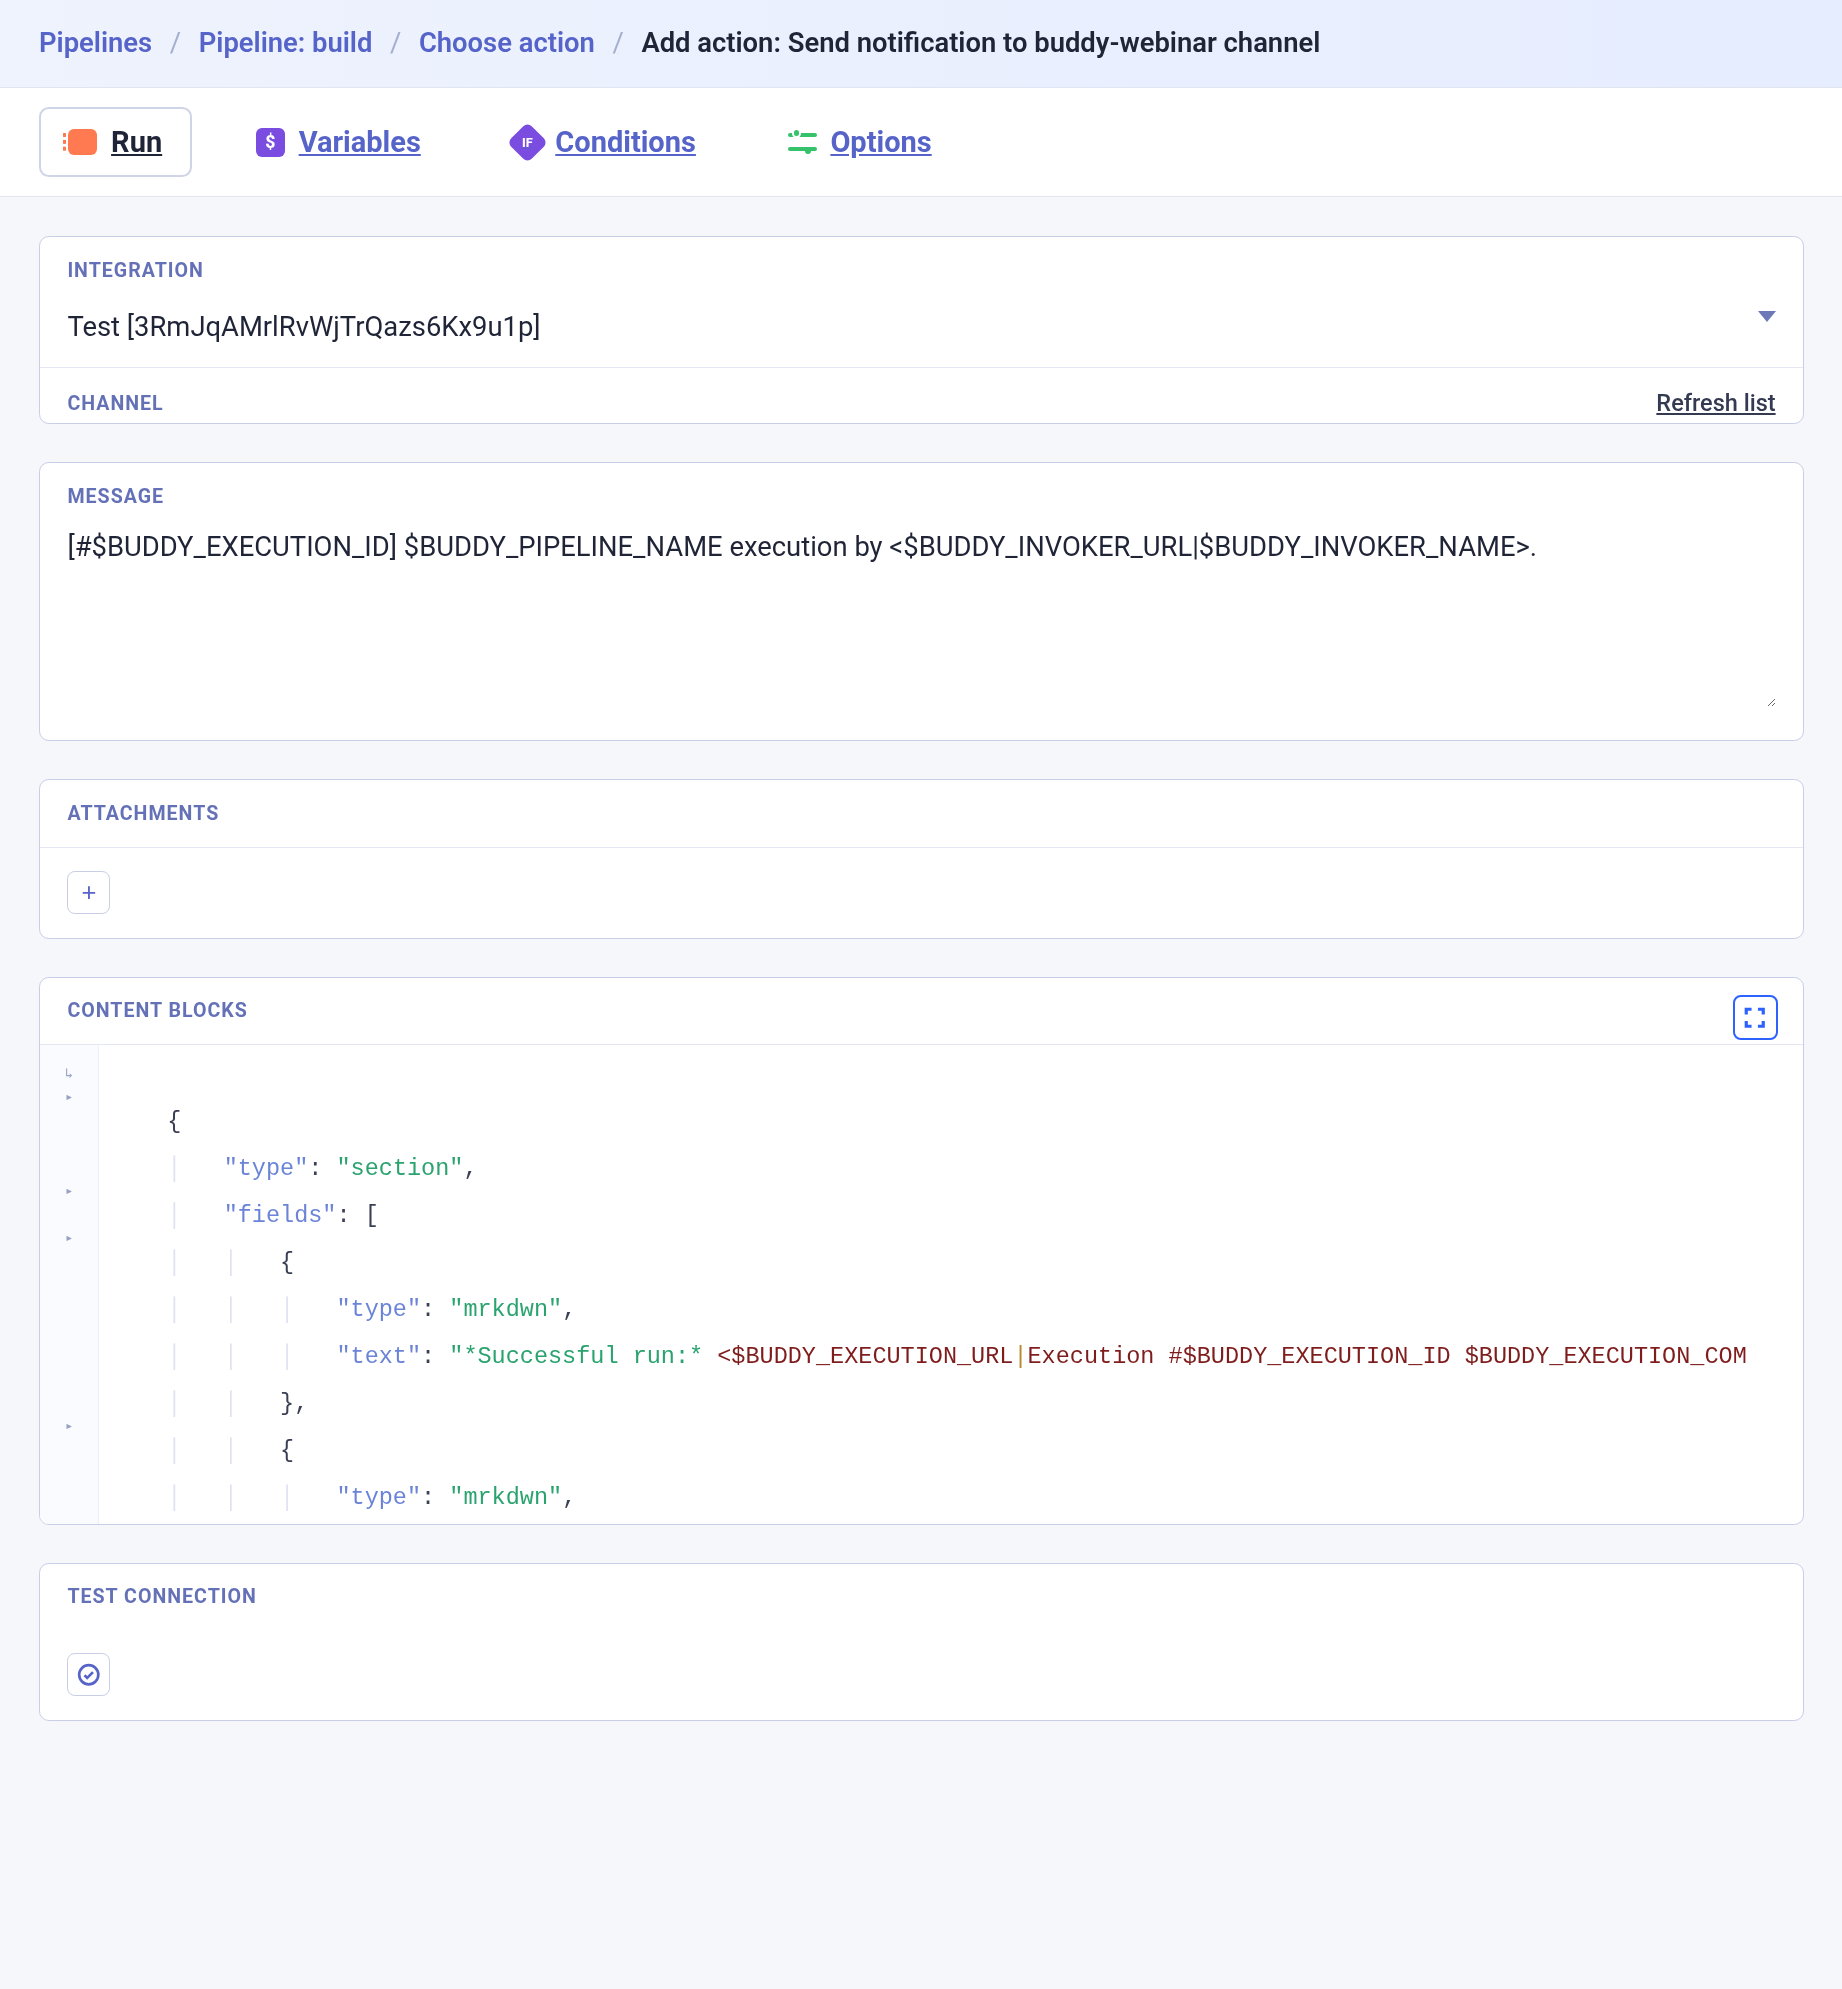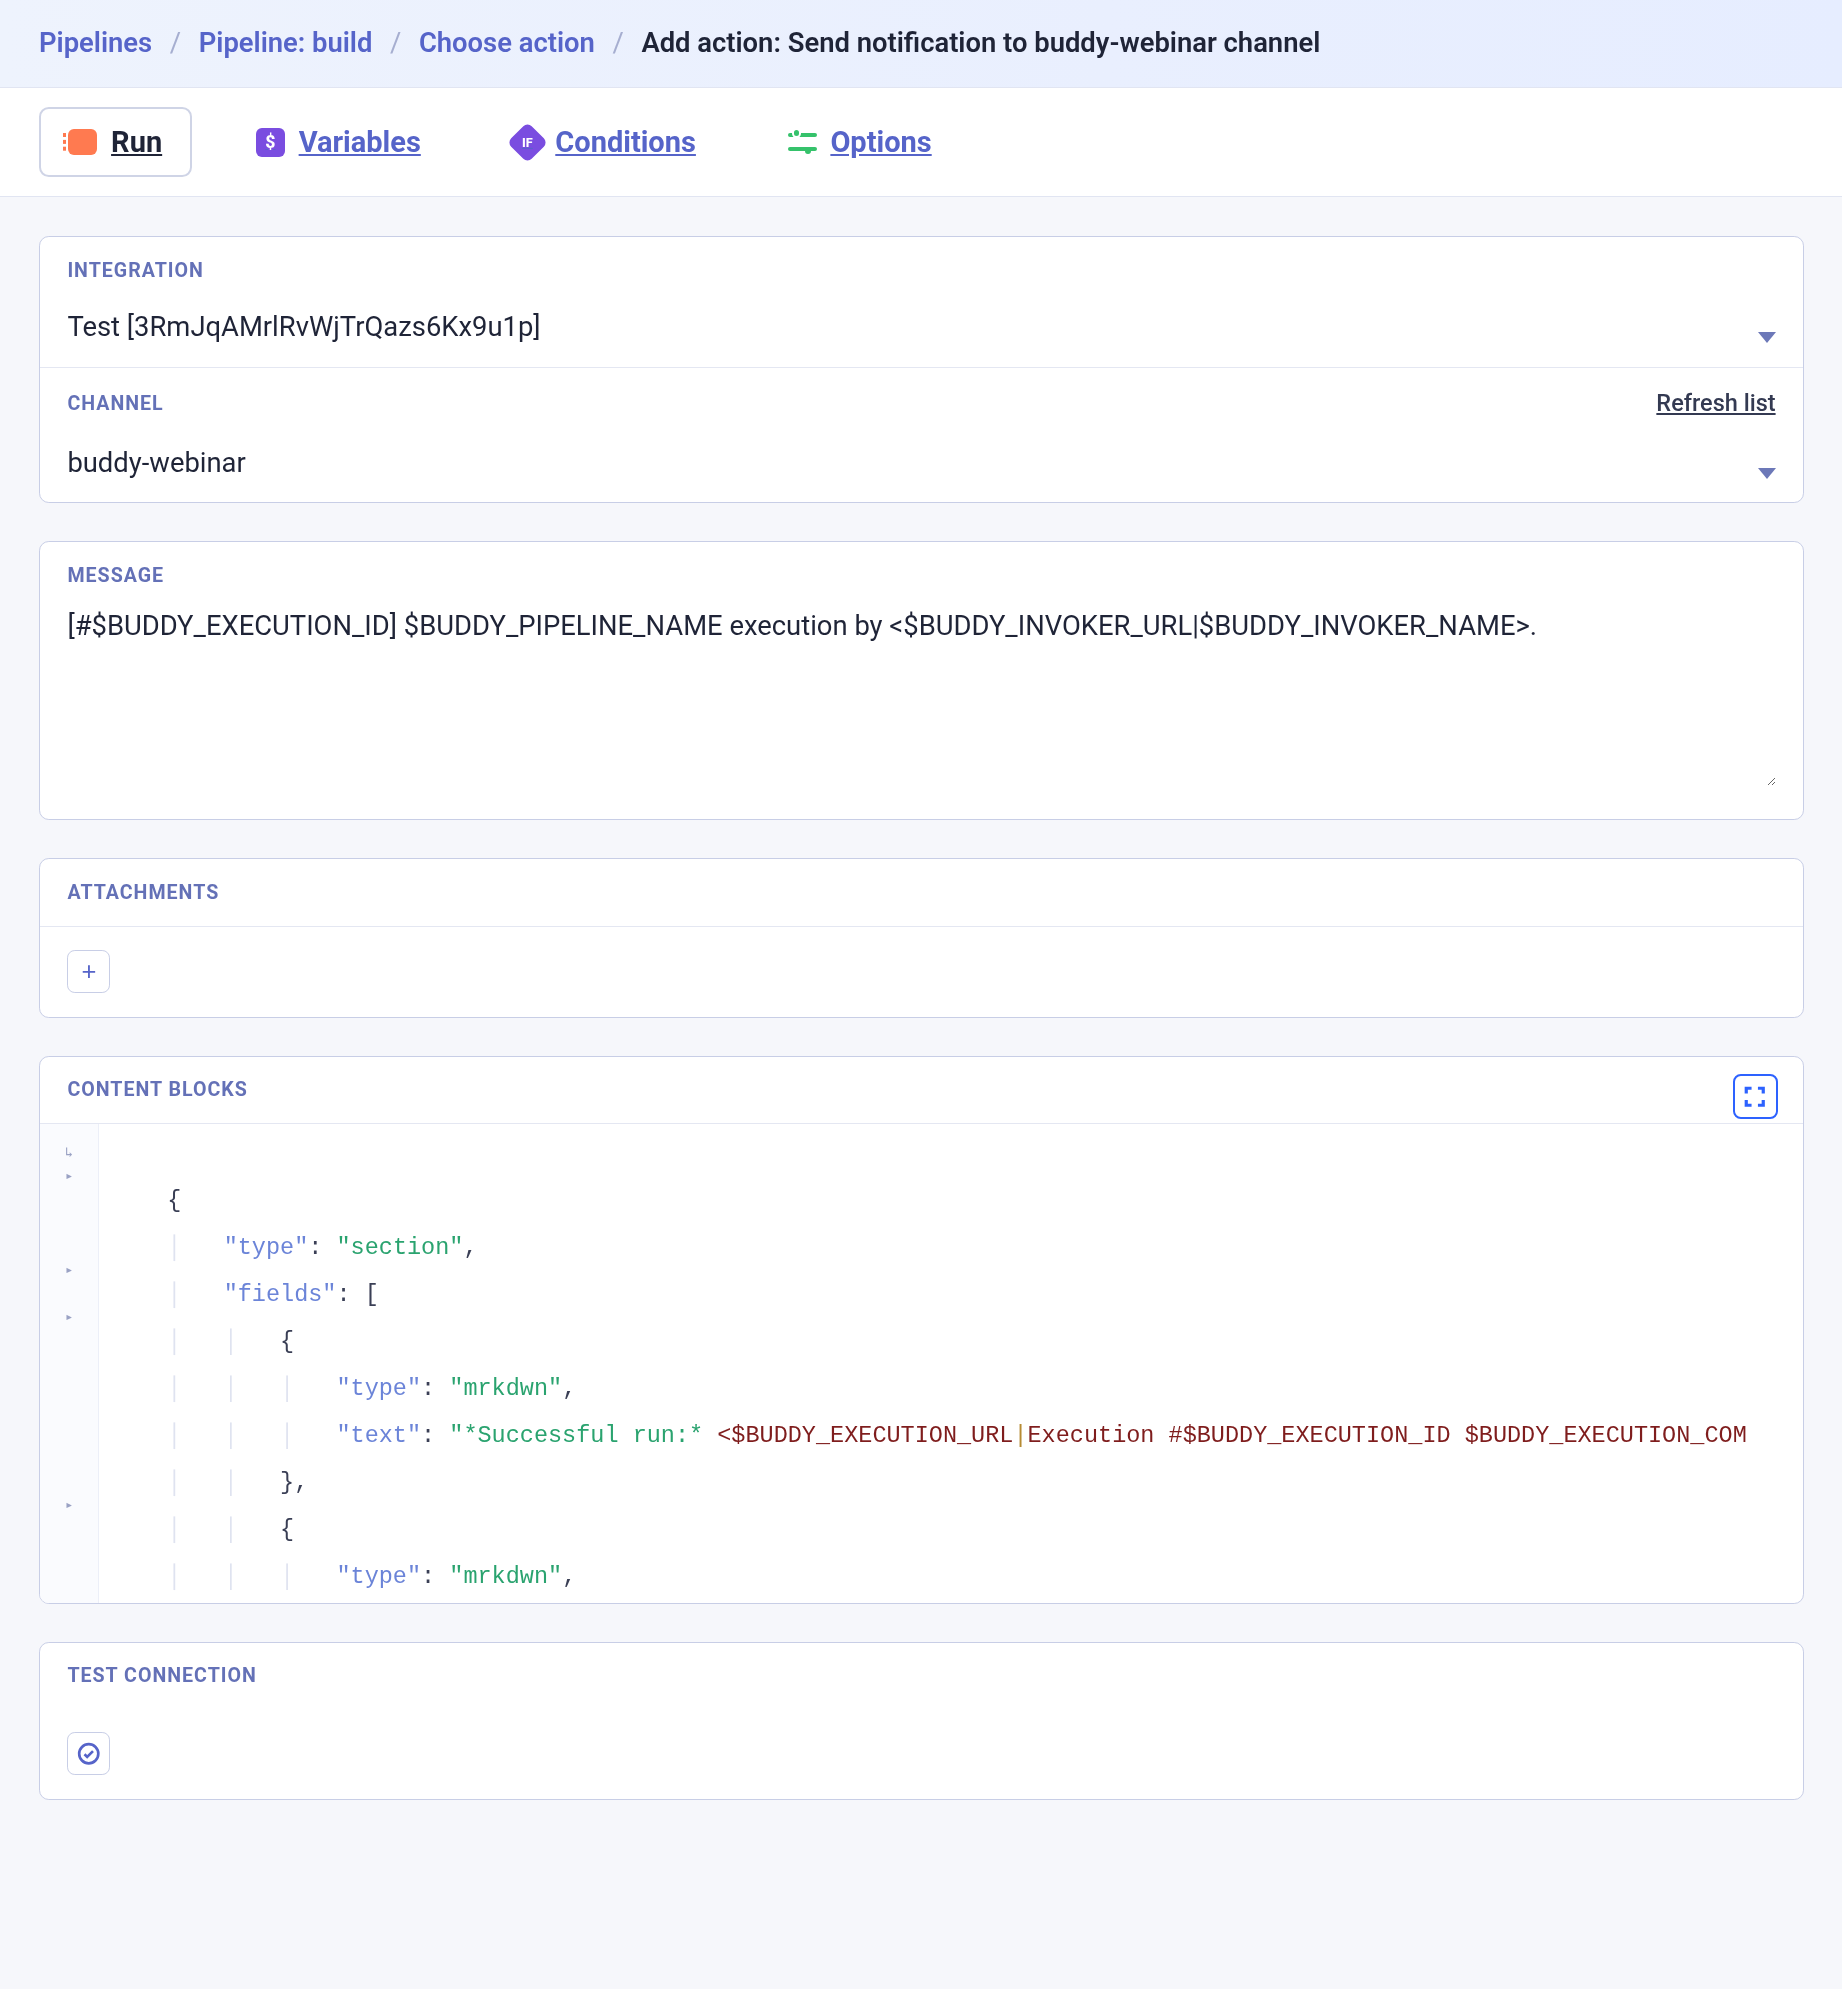--- a/index.html
+++ b/index.html
@@ -90,21 +90,21 @@
     letter-spacing: 1px;
     font-weight:700;
     color:#6471b7;
   }
   .panel-hdr .rlink { font-size:23.5px; font-weight:500; text-decoration:underline; color:#343a52; letter-spacing:0;margin-left:36px; }
 
   .select {
     padding: 23.5px 27.4px;
     display:flex;
     justify-content:space-between;
-    align-items:flex-end;
+    align-items:flex-start;
     font-size:27.4px;
     color:#1f2437;
     cursor:pointer;
   }
   .select + .panel-hdr { border-top:1px solid #e4e7f2; padding-top:21.6px; }
   .select .caret {
     width:0; height:0;
     border-left:9.8px solid transparent;
     border-right:9.8px solid transparent;
     border-top:11.8px solid #6c78b8;
@@ -244,24 +244,20 @@
       <span>INTEGRATION</span>
     </div>
     <div class="select">
       <span>Test [3RmJqAMrlRvWjTrQazs6Kx9u1p]</span>
       <span class="caret"></span>
     </div>
     <div class="panel-hdr">
       <span>CHANNEL</span>
       <a href="#" class="rlink">Refresh list</a>
     </div>
-    <div class="select">
-      <span>buddy-webinar</span>
-      <span class="caret"></span>
-    </div>
   </div>
 
   <div class="panel">
     <div class="panel-hdr">
       <span>MESSAGE</span>
     </div>
     <div class="textarea-wrap">
       <textarea style="">[#$BUDDY_EXECUTION_ID] $BUDDY_PIPELINE_NAME execution by &lt;$BUDDY_INVOKER_URL|$BUDDY_INVOKER_NAME&gt;.</textarea>
     </div>
   </div>

